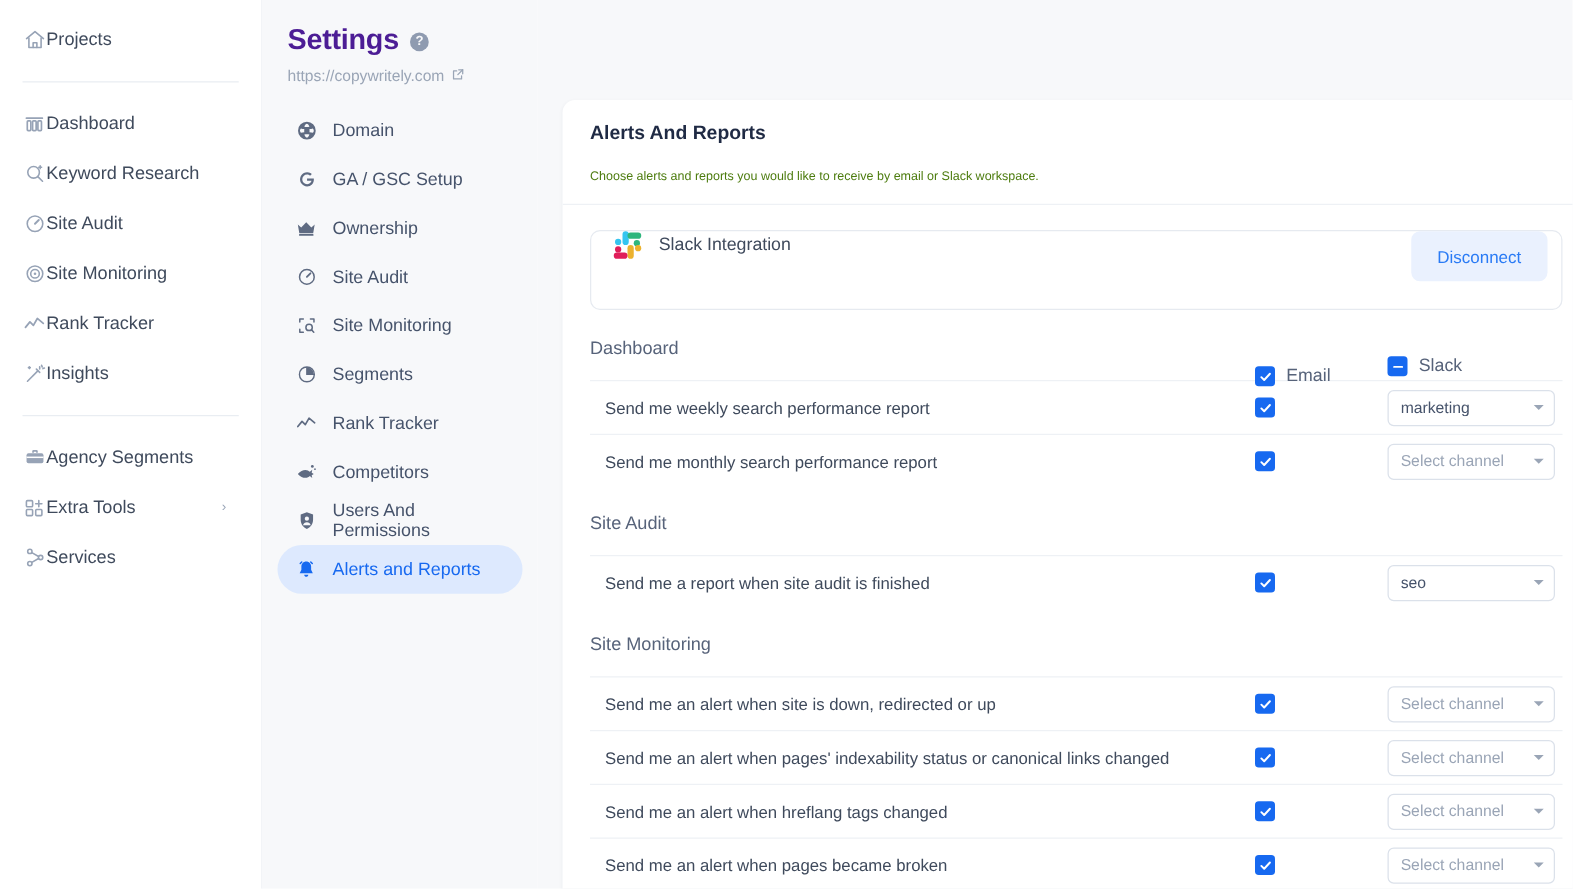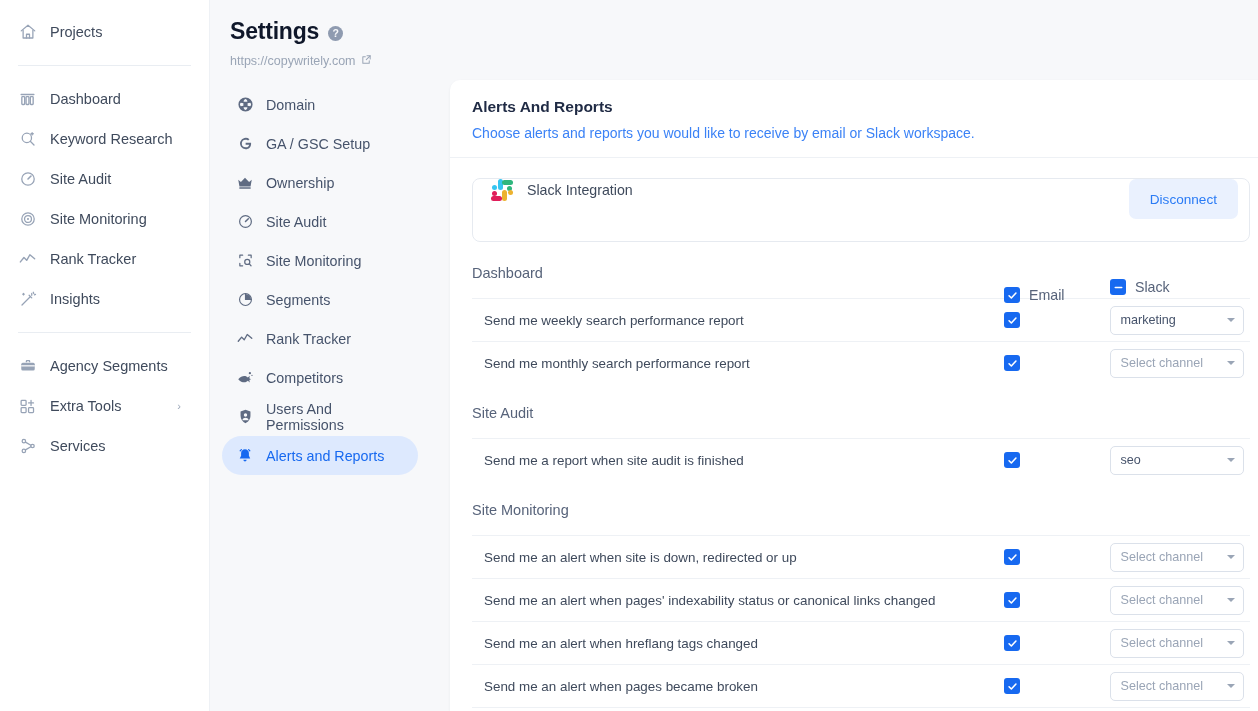--- a/index.html
+++ b/index.html
@@ -16,21 +16,20 @@
   
   .leftnav {
     width: 210px; flex: 0 0 210px;
     background: #ffffff;
     padding-top: 12px;
     border-right: 1px solid #eef1f5;
     position: relative;
   }
   .nav-item {
     display: flex; align-items: center;
-    gap: 13px;
     height: 40px;
     padding: 0 16px 0 18px;
     font-size: 14.5px;
     color: #3f4a5c;
     cursor: pointer;
     position: relative;
   }
   .nav-item .ico {
     width: 19px; height: 19px; flex: 0 0 19px;
     display: flex; align-items: center; justify-content: center;
@@ -52,21 +51,21 @@
     width: 220px; flex: 0 0 220px;
     background: #f7f8fa;
     padding: 18px 12px 0 12px;
     position: relative;
   }
   .settings-title-row {
     display: flex; align-items: center; gap: 9px;
     padding-left: 8px;
   }
   .settings-title {
-    font-size: 23px; font-weight: 700; color: #0f172a;
+    font-size: 23px; font-weight: 700; color: #4c1d95;
     letter-spacing: -0.2px;
   }
   .help-icon {
     width: 15px; height: 15px; border-radius: 50%;
     background: #8f9bb0; color: #f7f8fa;
     font-size: 10.5px; font-weight: 700;
     display: flex; align-items: center; justify-content: center;
     line-height: 1; cursor: pointer; margin-top: 3px;
   }
   .site-url {
@@ -105,21 +104,21 @@
     width: 822px;
     background: #fff;
     border-radius: 10px 10px 0 0;
     box-shadow: 0 1px 3px rgba(30,45,80,0.06);
     height: 631px;
     overflow: hidden;
     position: relative;
   }
   .card-head { padding: 18px 22px 16px 22px; border-bottom: 1px solid #eef1f5; }
   .card-title { font-size: 15.5px; font-weight: 700; color: #1f2a44; }
-  .card-sub { margin-top: 9px; font-size: 14px; color: #3b82f6; }
+  .card-sub { margin-top: 20px; font-size: 10px; color: #4d7c0f; }
 
   .card-body { padding: 20px 22px 0 22px; }
 
   .slack-box {
     border: 1px solid #e6eaf0;
     border-radius: 8px;
     height: 64px;
     display: flex; align-items: flex-start;
     padding: 0 11px 0 18px;
   }

